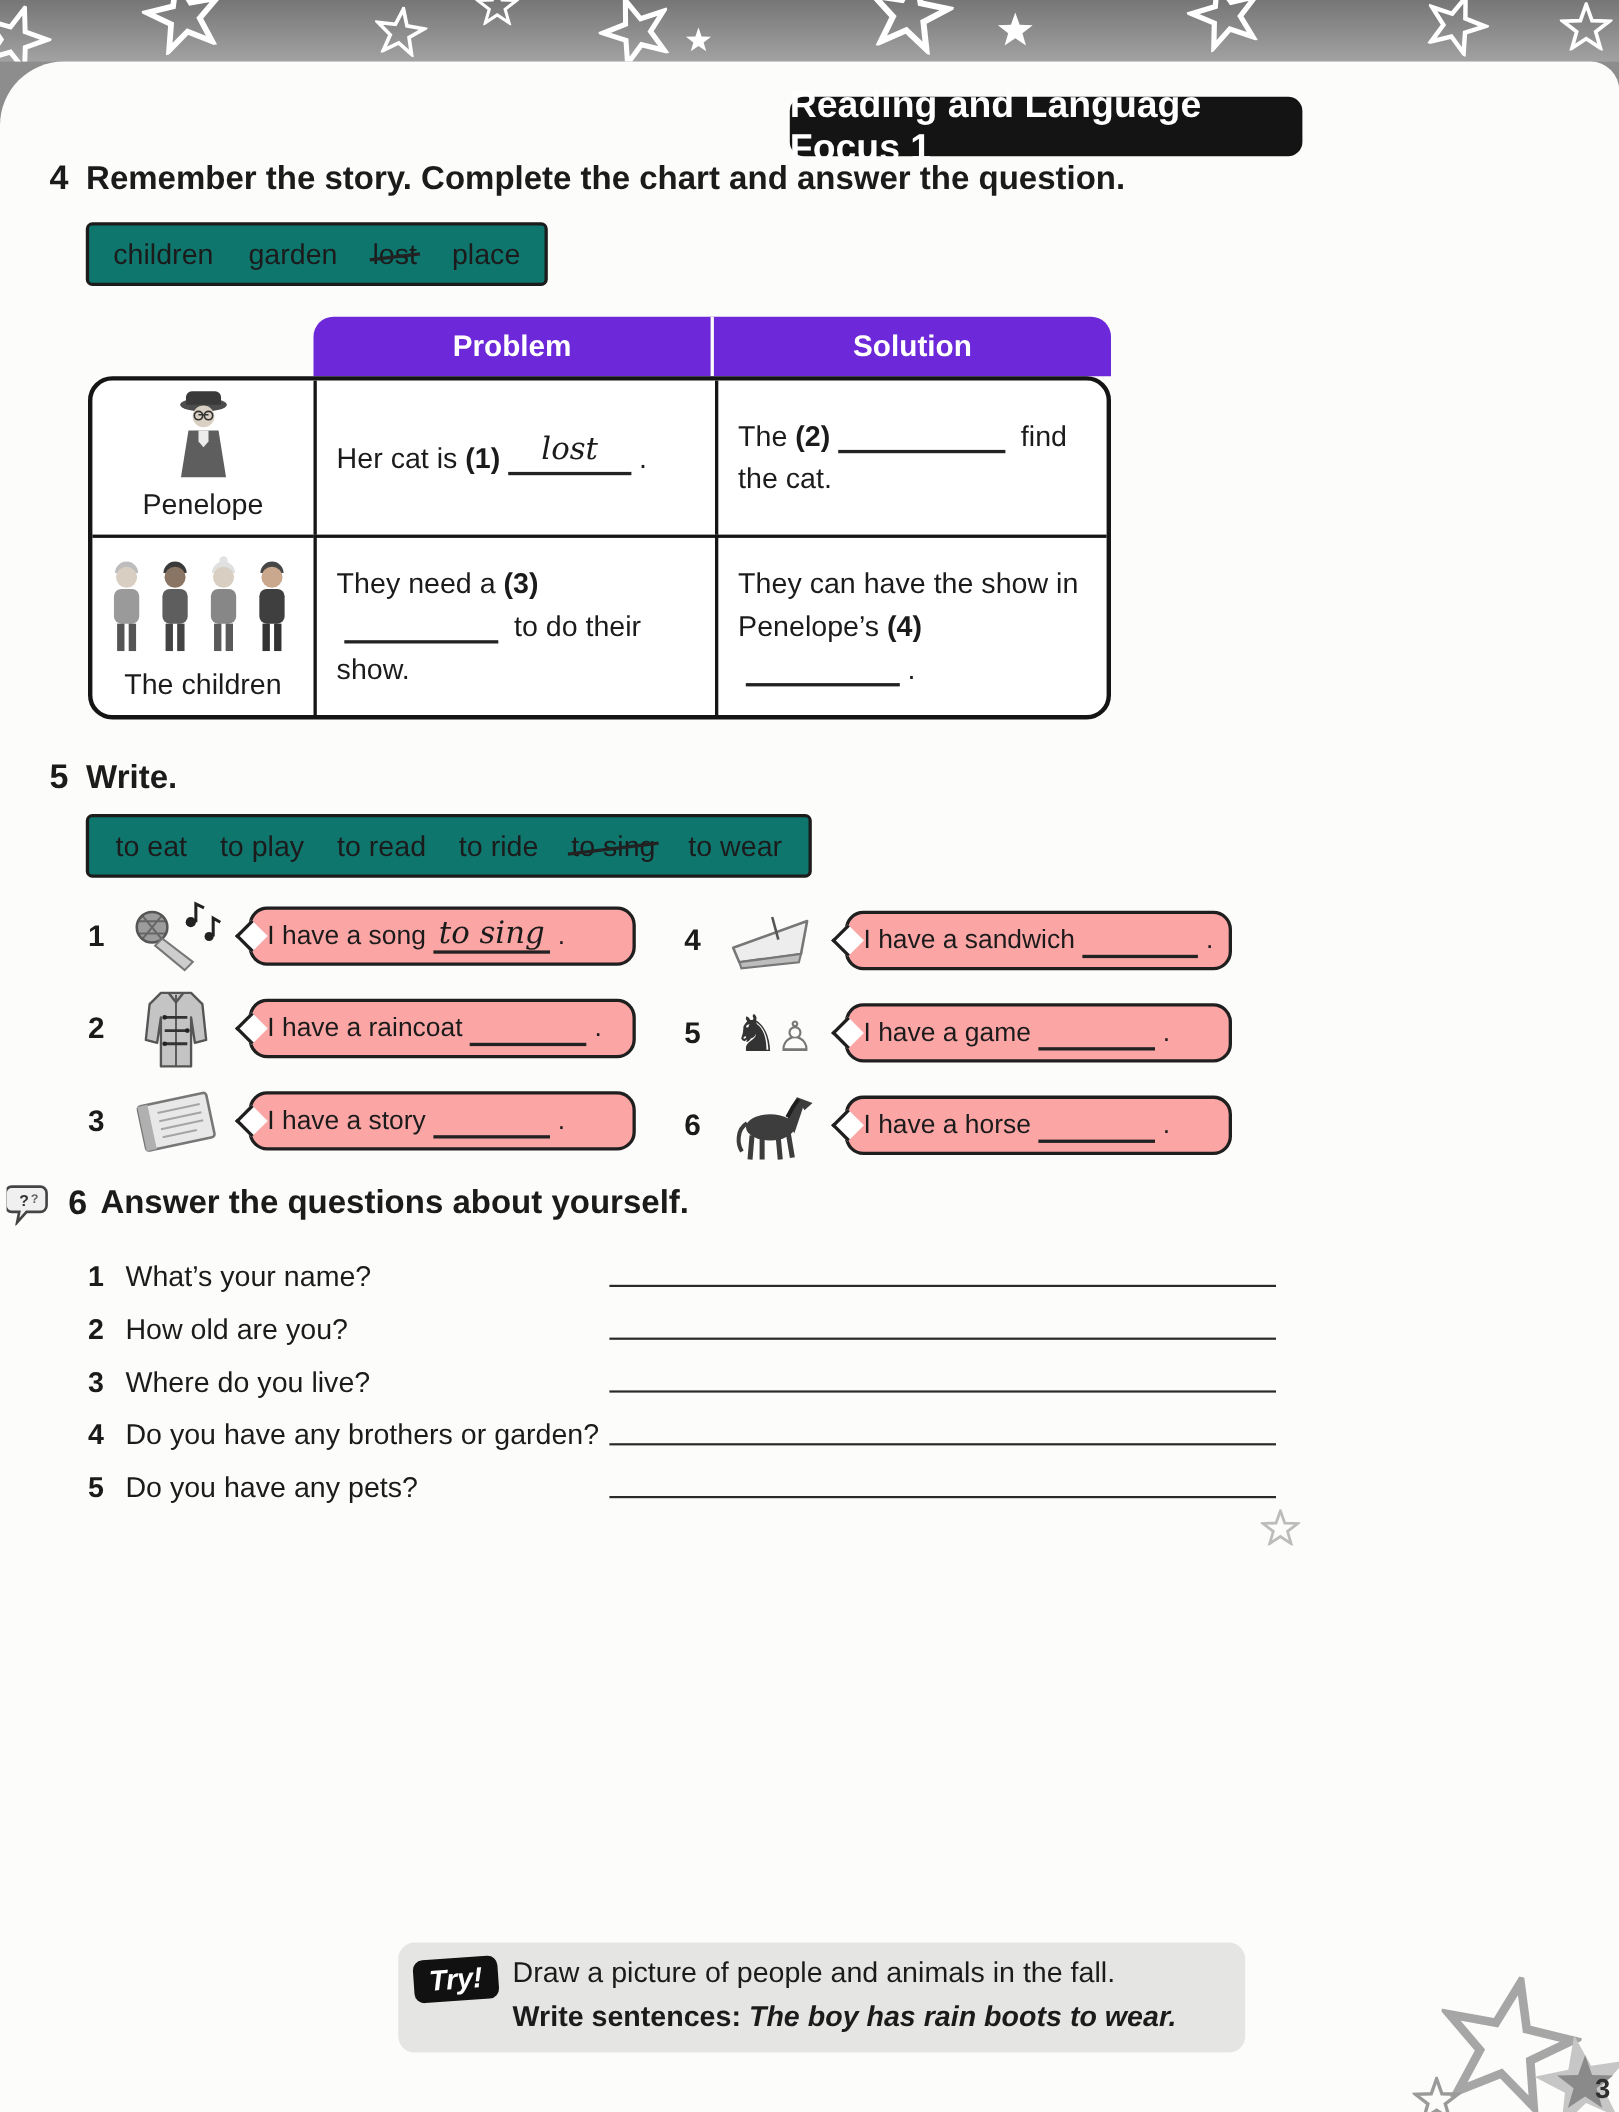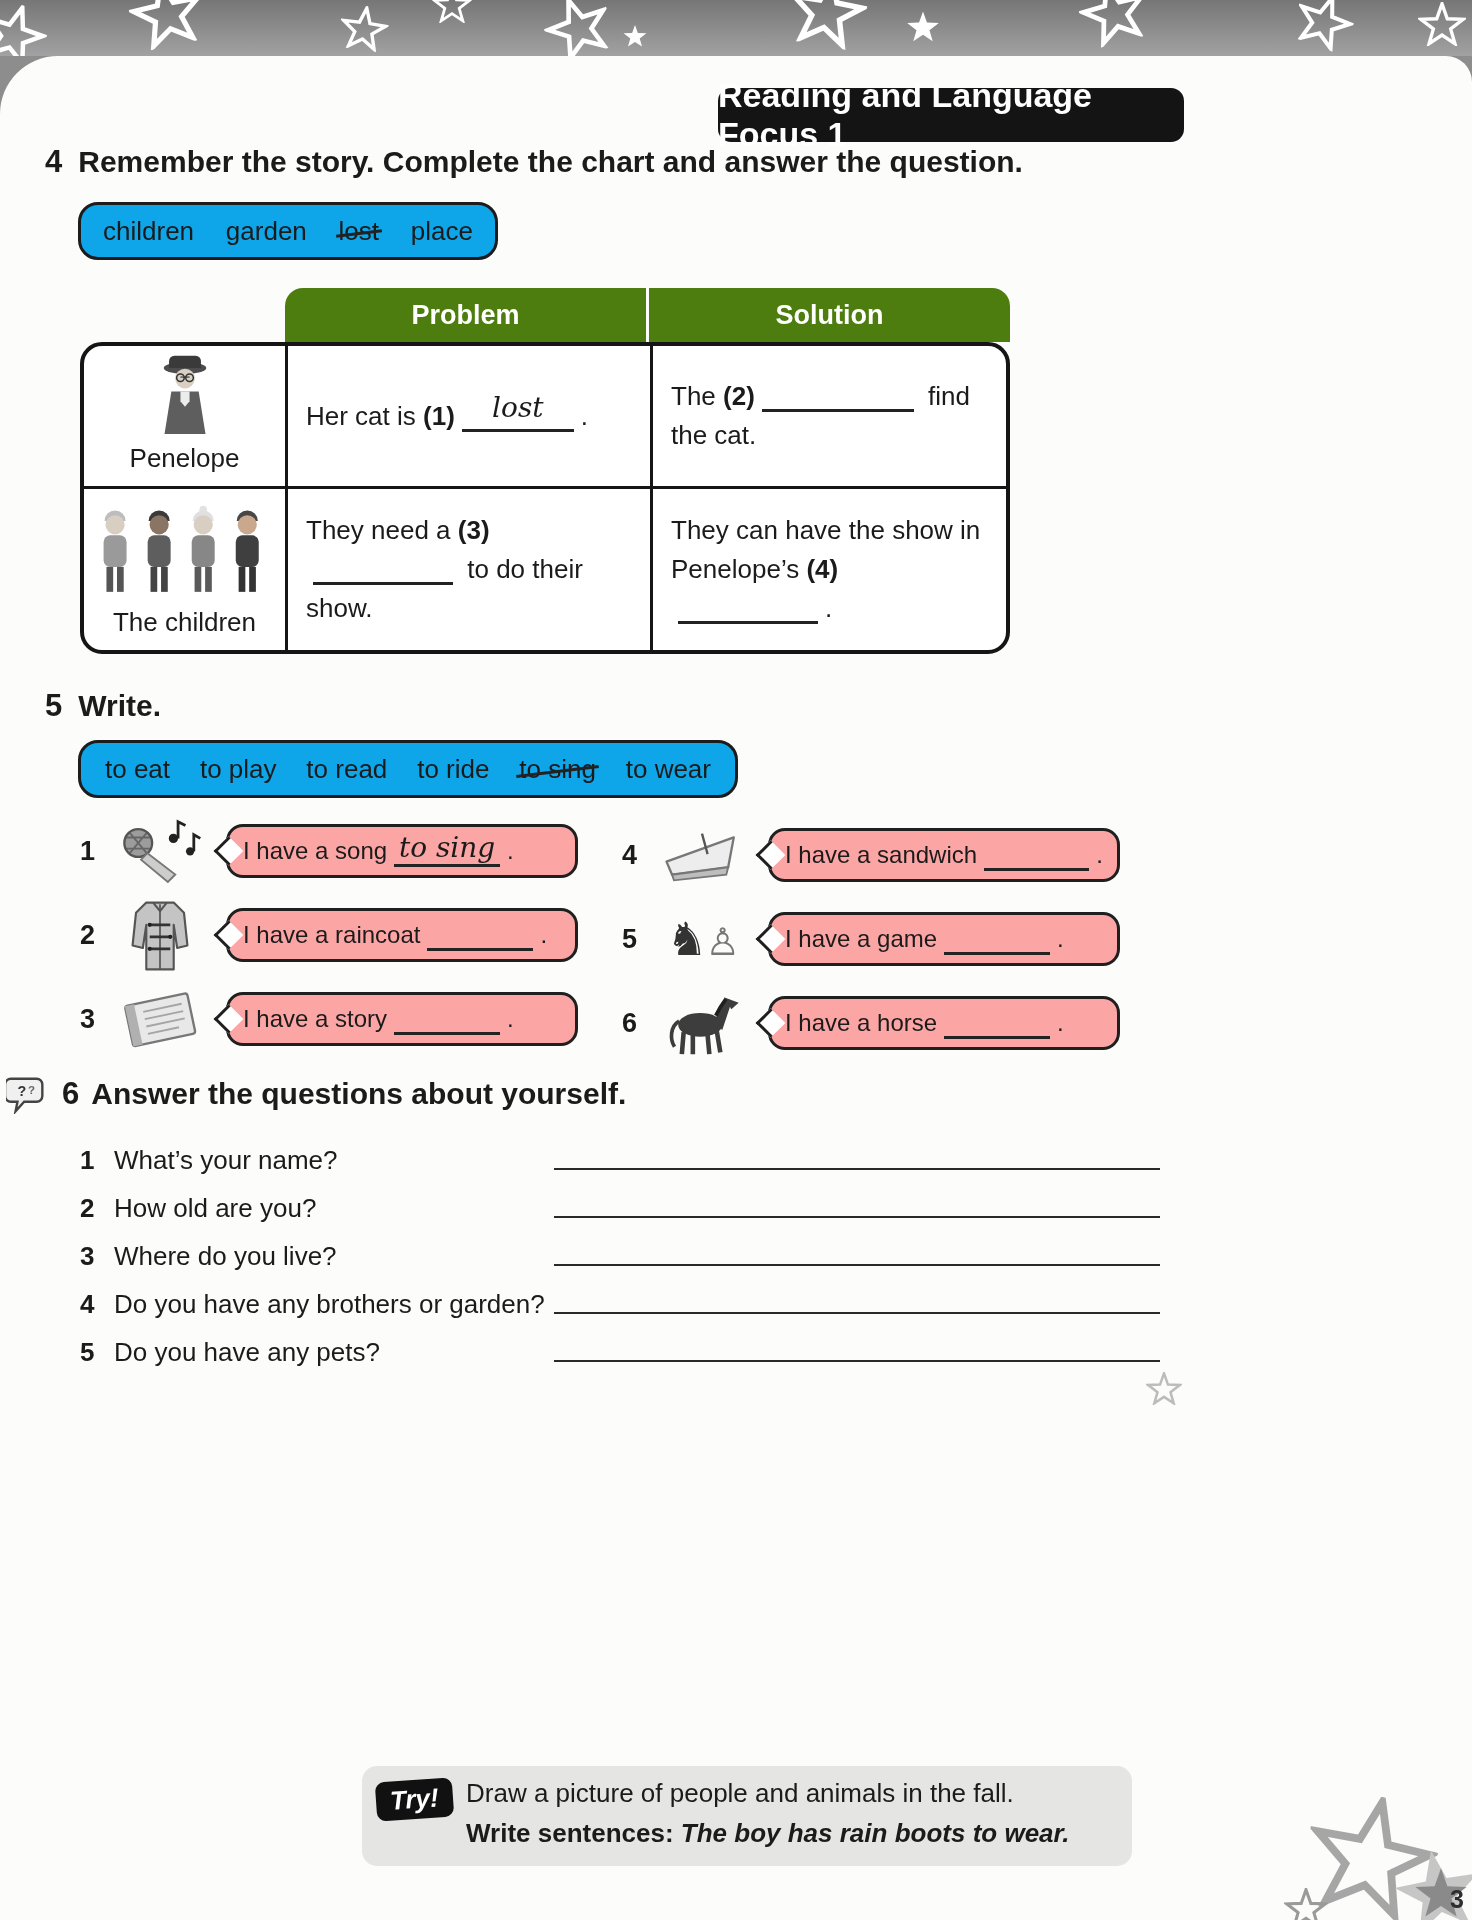--- a/index.html
+++ b/index.html
@@ -13,29 +13,29 @@
   .sheet{position:absolute;left:0;top:56px;width:1472px;height:1864px;background:#fcfcfa;border-top-left-radius:58px;border-top-right-radius:26px;z-index:2}
 
   
   .badge{position:absolute;left:718px;top:88px;width:466px;height:54px;background:#141414;border-radius:13px;color:#fff;font-weight:bold;font-size:34px;display:flex;align-items:center;justify-content:center;z-index:3}
 
   
   .exhead{position:absolute;display:flex;align-items:baseline;gap:16px;font-weight:bold;font-size:30px;z-index:3}
   .exnum{font-size:31px}
 
   
-  .wordbank{position:absolute;border:3px solid #1c1c1c;border-radius:20px;display:flex;align-items:center;justify-content:space-between;font-size:26px;background:#0ea5e9;z-index:3}
+  .wordbank{position:absolute;border:3px solid #1c1c1c;border-radius:6px;display:flex;align-items:center;justify-content:space-between;font-size:26px;background:#0f766e;z-index:3}
   .wb1{left:78px;top:202px;width:420px;height:58px;padding:0 22px}
   .wb2{left:78px;top:740px;width:660px;height:58px;padding:12px 24px}
   .struck{position:relative;display:inline-block}
   .struck::after{content:"";position:absolute;left:-3px;right:-3px;top:52%;border-top:3px solid #222;transform:rotate(-7deg)}
 
   
   .chart{position:absolute;left:80px;top:288px;width:930px;height:368px;z-index:3}
-  .chead{position:absolute;left:205px;top:0;width:725px;height:54px;background:#4d7c0f;border-radius:18px 18px 0 0;display:flex;color:#fff;font-weight:bold;font-size:27px}
+  .chead{position:absolute;left:205px;top:0;width:725px;height:54px;background:#6d28d9;border-radius:18px 18px 0 0;display:flex;color:#fff;font-weight:bold;font-size:27px}
   .chead .hc{flex:1;display:flex;align-items:center;justify-content:center}
   .chead .hd{width:3px;background:#fcfcfa}
   .cbody{position:absolute;left:0;top:54px;width:930px;height:312px;border:4px solid #151515;border-radius:22px;background:#fff;display:grid;grid-template-columns:201px 365px 356px;grid-template-rows:140px 164px}
   .cell{padding:10px 18px;font-size:26px;display:flex;align-items:center;line-height:1.5}
   .cell.who{flex-direction:column;justify-content:flex-end;padding:6px 4px 8px;text-align:center}
   .cap{font-size:26px;margin-top:2px}
   .vl{border-left:3.5px solid #151515}
   .ht{border-top:3.5px solid #151515}
 
   

